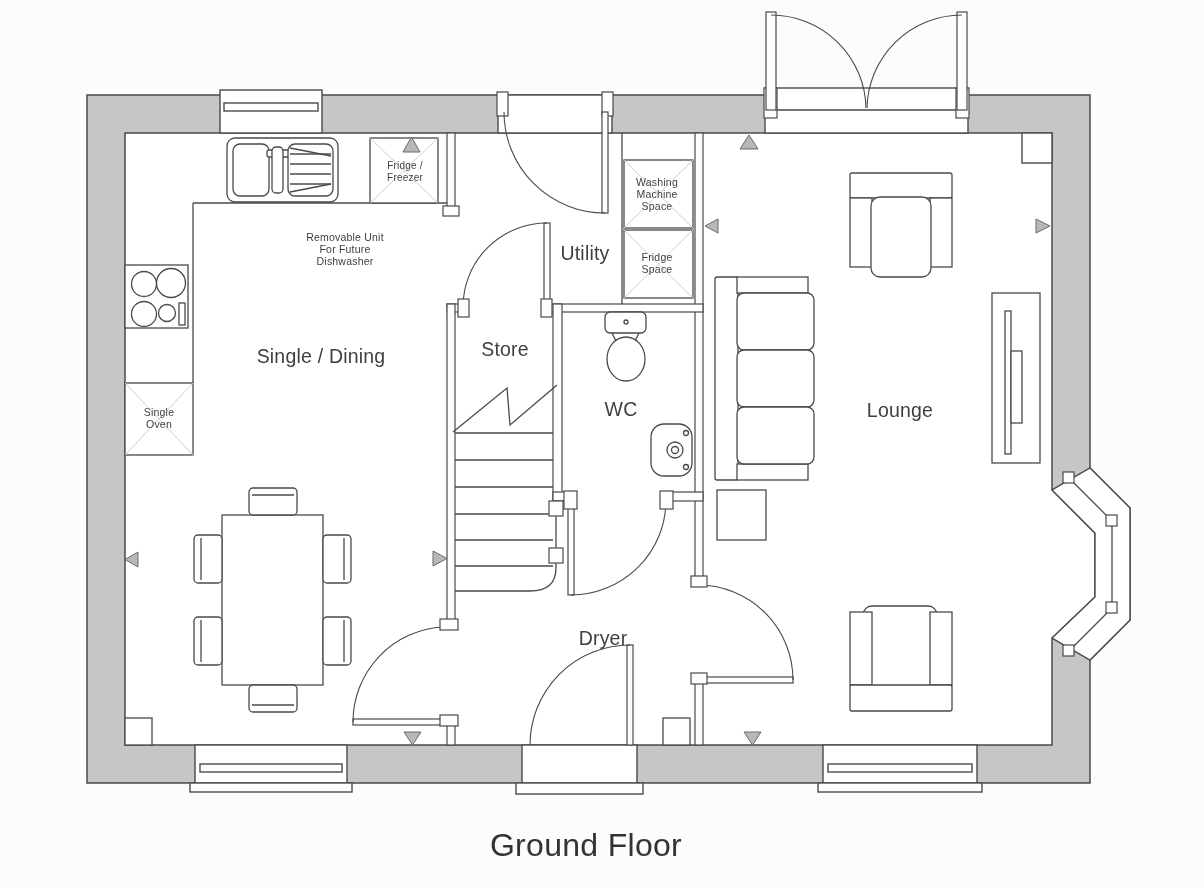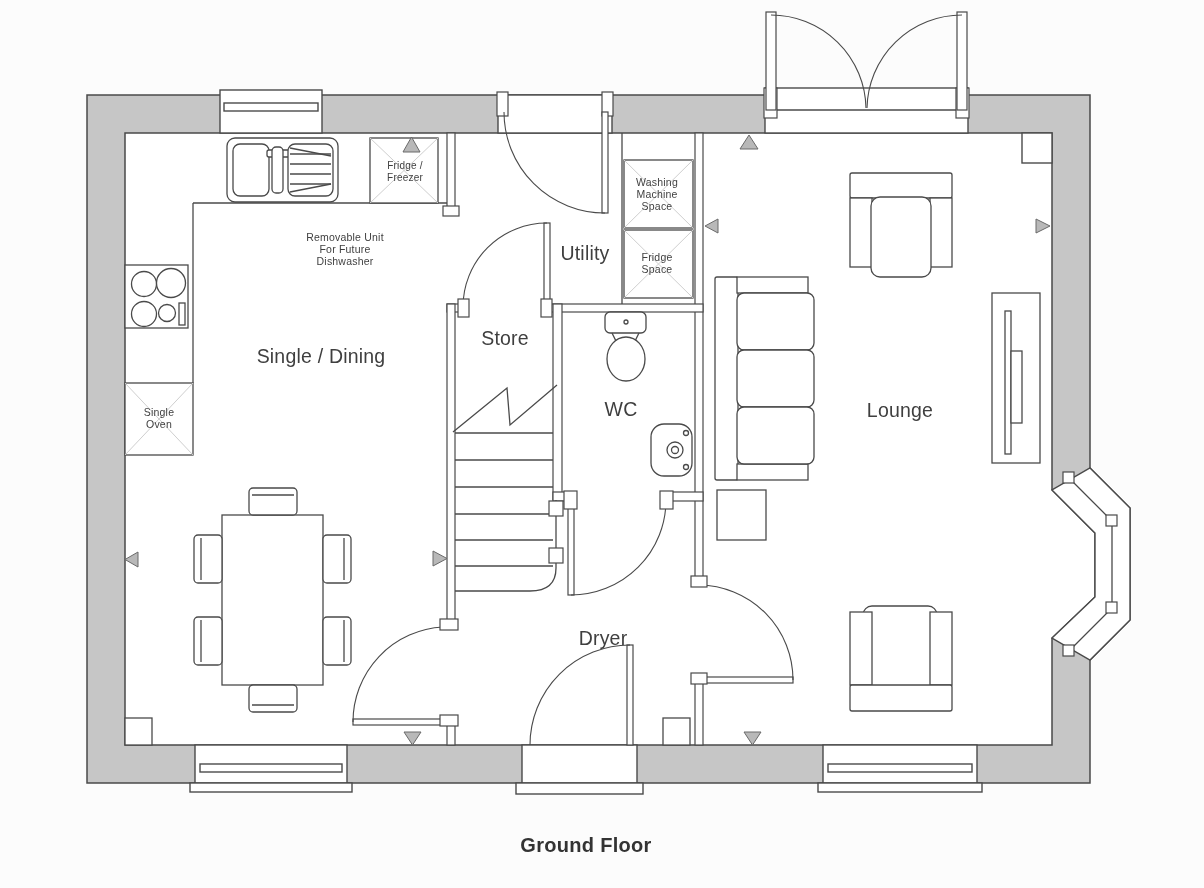--- a/index.html
+++ b/index.html
@@ -9,21 +9,21 @@
   }
   *{box-sizing:border-box;margin:0;padding:0}
   body{background:var(--background,#fcfcfc);font-family:"Liberation Sans",sans-serif}
   .plan-canvas{position:relative;width:1204px;height:888px;overflow:hidden}
   .plan-canvas svg{position:absolute;left:0;top:0}
   .label{position:absolute;transform:translate(-50%,-50%);color:var(--text,#3f3f3f);
     text-align:center;white-space:pre-line;line-height:1.18;letter-spacing:.2px}
   .room-label{font-size:19.5px}
   .small-label{font-size:10.5px;line-height:1.15}
   .fridge-label{font-size:10px}
-  .plan-title{font-size:20px;font-weight:bold;color:var(--title-text,#333);letter-spacing:.3px}
+  .plan-title{font-size:32px;font-weight:normal;color:var(--title-text,#333);letter-spacing:.3px}
   
   .wallpath{fill:var(--wall-fill,#c6c6c6);stroke:var(--line,#4a4a4a);stroke-width:1.5;fill-rule:evenodd}
   .floor{fill:var(--floor,#fff);stroke:none}
   .open{fill:var(--floor,#fff);stroke:var(--line,#4a4a4a);stroke-width:1.4}
   .iw{fill:var(--floor,#fff);stroke:var(--line,#4a4a4a);stroke-width:1.2}
   .furn{fill:var(--floor,#fff);stroke:var(--line,#4a4a4a);stroke-width:1.3}
   .ln{fill:none;stroke:var(--line,#4a4a4a);stroke-width:1.3}
   .arc{fill:none;stroke:var(--line,#4a4a4a);stroke-width:1.1}
   .lt{fill:none;stroke:var(--light-line,#cfcfcf);stroke-width:1}
   .marker{fill:var(--marker-fill,#b8b8b8);stroke:#6a6a6a;stroke-width:1}
@@ -273,21 +273,21 @@
       <polygon class="marker" points="433,551 433,566 447,558.5"></polygon>
       <polygon class="marker" points="718,219 718,233 705,226"></polygon>
       <polygon class="marker" points="1036,219 1036,233 1050,226"></polygon>
       <polygon class="marker" points="744,732 761,732 752.5,745"></polygon>
       <polygon class="marker" points="404,732 421,732 412.5,745"></polygon>
     </g>
   </svg>
 
   <div class="label room-label" style="left:321px;top:356px">Single / Dining</div>
   <div class="label room-label" style="left:585px;top:253px">Utility</div>
-  <div class="label room-label" style="left:505px;top:338px">Store</div>
+  <div class="label room-label" style="left:505px;top:349px">Store</div>
   <div class="label room-label" style="left:621px;top:409px">WC</div>
   <div class="label room-label" style="left:603px;top:638px">Dryer</div>
   <div class="label room-label" style="left:900px;top:410px">Lounge</div>
 
   <div class="label fridge-label" style="left:405px;top:172px">Fridge /
 Freezer</div>
   <div class="label small-label" style="left:345px;top:249px">Removable Unit
 For Future
 Dishwasher</div>
   <div class="label small-label" style="left:159px;top:418px">Single

